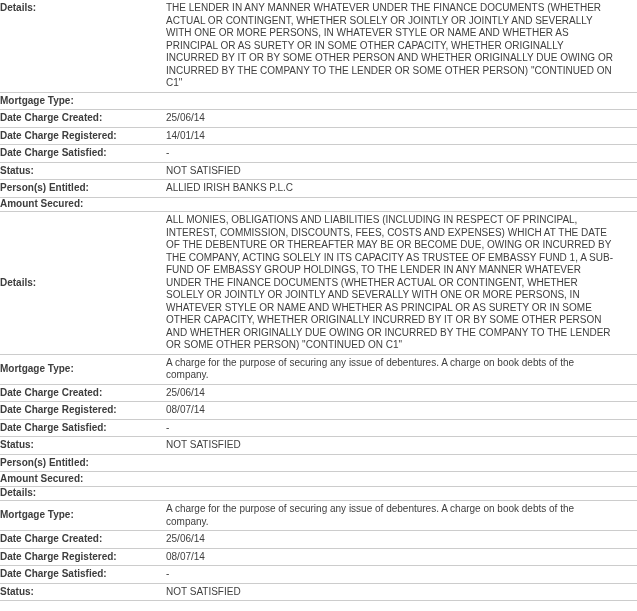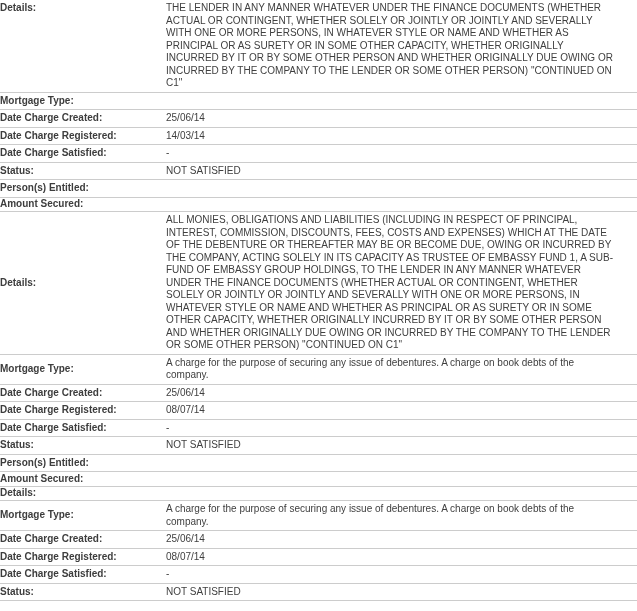--- a/index.html
+++ b/index.html
@@ -56,35 +56,36 @@
     <div class="cell-label">Mortgage Type:</div>
   </div>
 
   <div class="row">
     <div class="cell-label">Date Charge Created:</div>
     <div class="cell-value">25/06/14</div>
   </div>
 
   <div class="row">
     <div class="cell-label">Date Charge Registered:</div>
-    <div class="cell-value">14/03/14</div>
+    <div class="cell-value">14/01/14</div>
   </div>
 
   <div class="row">
     <div class="cell-label">Date Charge Satisfied:</div>
     <div class="cell-value">-</div>
   </div>
 
   <div class="row">
     <div class="cell-label">Status:</div>
     <div class="cell-value">NOT SATISFIED</div>
   </div>
 
   <div class="row">
     <div class="cell-label">Person(s) Entitled:</div>
+    <div class="cell-value">ALLIED IRISH BANKS P.L.C</div>
   </div>
 
   <div class="row empty">
     <div class="cell-label">Amount Secured:</div>
     <div class="cell-value"></div>
   </div>
 
   <div class="row">
     <div class="cell-label">Details:</div>
     <div class="cell-value">ALL MONIES, OBLIGATIONS AND LIABILITIES (INCLUDING IN RESPECT OF PRINCIPAL, INTEREST, COMMISSION, DISCOUNTS, FEES, COSTS AND EXPENSES) WHICH AT THE DATE OF THE DEBENTURE OR THEREAFTER MAY BE OR BECOME DUE, OWING OR INCURRED BY THE COMPANY, ACTING SOLELY IN ITS CAPACITY AS TRUSTEE OF EMBASSY FUND 1, A SUB-FUND OF EMBASSY GROUP HOLDINGS, TO THE LENDER IN ANY MANNER WHATEVER UNDER THE FINANCE DOCUMENTS (WHETHER ACTUAL OR CONTINGENT, WHETHER SOLELY OR JOINTLY OR JOINTLY AND SEVERALLY WITH ONE OR MORE PERSONS, IN WHATEVER STYLE OR NAME AND WHETHER AS PRINCIPAL OR AS SURETY OR IN SOME OTHER CAPACITY, WHETHER ORIGINALLY INCURRED BY IT OR BY SOME OTHER PERSON AND WHETHER ORIGINALLY DUE OWING OR INCURRED BY THE COMPANY TO THE LENDER OR SOME OTHER PERSON) "CONTINUED ON C1"</div>

